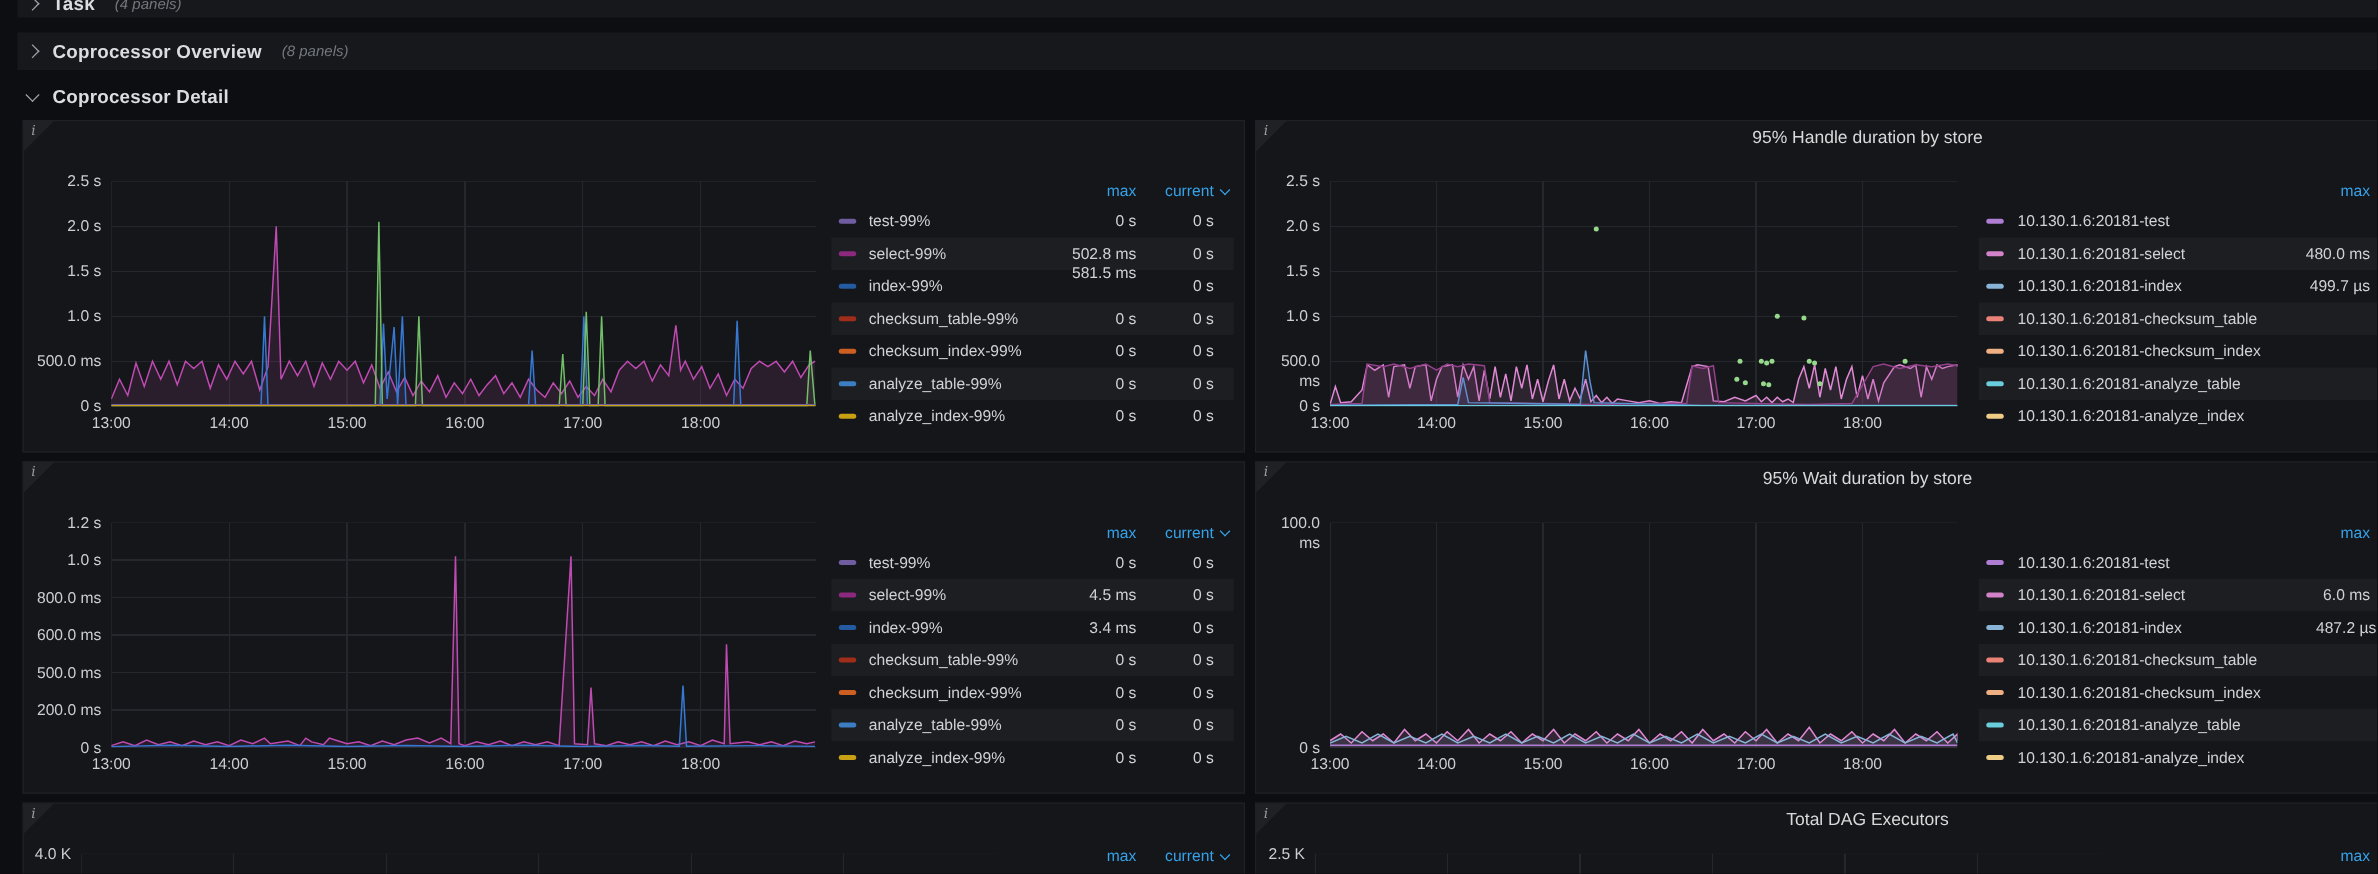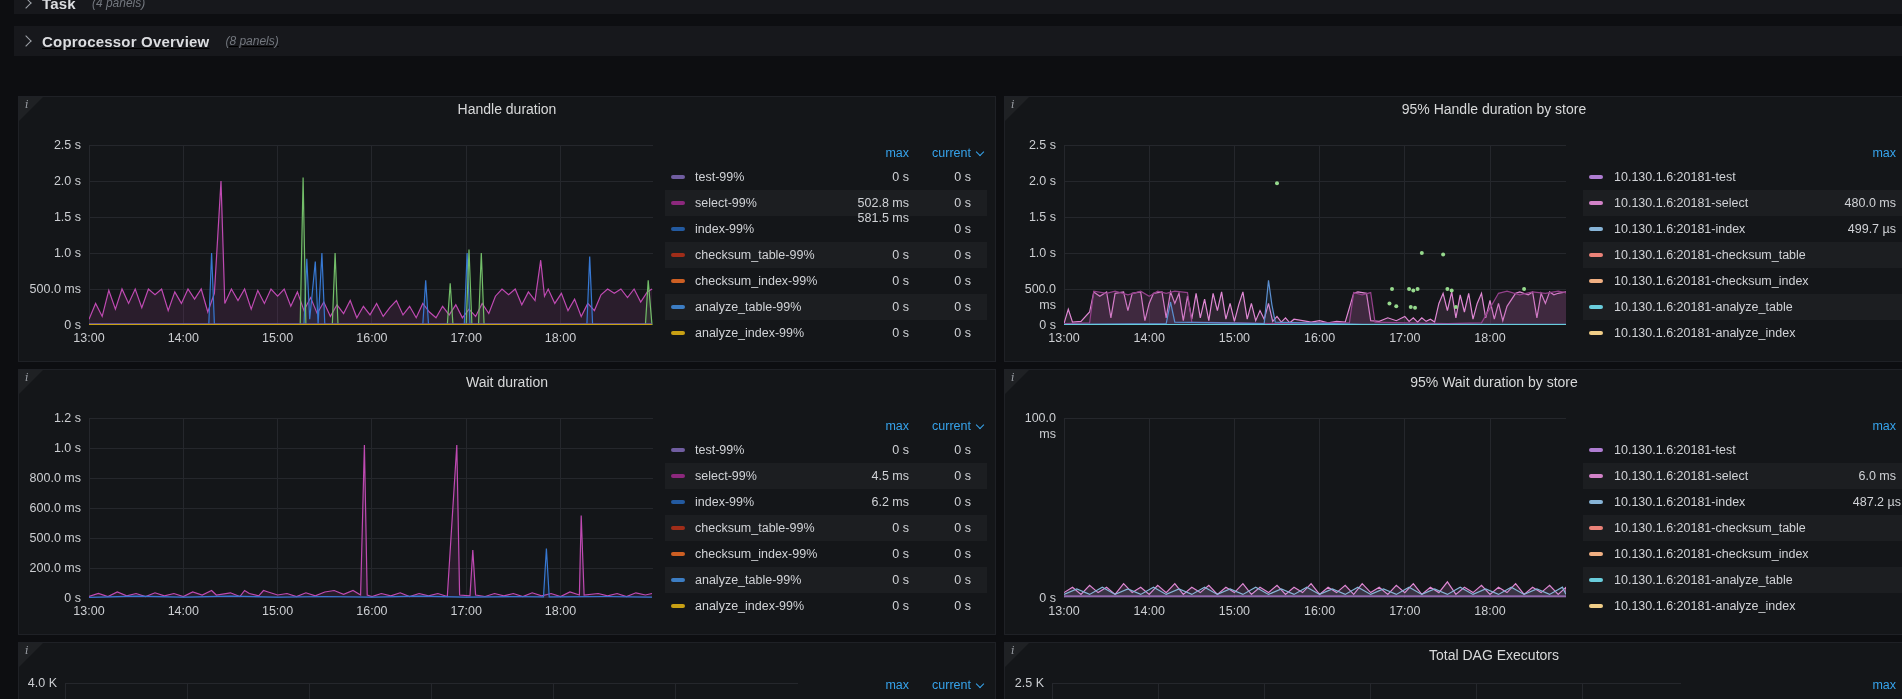--- a/index.html
+++ b/index.html
@@ -40,31 +40,34 @@
 <body>
 
 <div class="stage">
 
   <div class="rowhdr" style="top:-8px;height:22px;">
     <span class="chev right"></span>
     <span class="rowtitle">Task</span>
     <span class="rowmeta">(4 panels)</span>
   </div>
 
-  <div class="rowhdr" style="top:26px;text-decoration:underline;">
+  <div class="rowhdr" style="top:26px;">
     <span class="chev right"></span>
     <span class="rowtitle">Coprocessor Overview</span>
     <span class="rowmeta">(8 panels)</span>
   </div>
 
+  <div class="rowhdr" style="top:62px;background:transparent;">
+    <span class="chev down"></span>
+    <span class="rowtitle">Coprocessor Detail</span>
+  </div>
 
   <section class="panel" style="left:18px;top:96px;width:978px;height:266px;">
       <div class="corner"></div>
       <span class="corner-i">i</span>
-      <div class="ptitle">Handle duration</div>
       <svg class="plot" width="564" height="180" style="left: 70px; top: 48px;">
         <line x1="0" x2="564" y1="0" y2="0" stroke="#25272c" shape-rendering="crispEdges"></line>
         <line x1="0" x2="564" y1="35.99999999999999" y2="35.99999999999999" stroke="#25272c" shape-rendering="crispEdges"></line>
         <line x1="0" x2="564" y1="72" y2="72" stroke="#25272c" shape-rendering="crispEdges"></line>
         <line x1="0" x2="564" y1="108" y2="108" stroke="#25272c" shape-rendering="crispEdges"></line>
         <line x1="0" x2="564" y1="144" y2="144" stroke="#25272c" shape-rendering="crispEdges"></line>
         <line x1="0" x2="564" y1="180" y2="180" stroke="#3a3d43" shape-rendering="crispEdges"></line>
         <line x1="0" x2="0" y1="0" y2="180" stroke="#25272c" shape-rendering="crispEdges"></line>
         <line x1="94.3" x2="94.3" y1="0" y2="180" stroke="#25272c" shape-rendering="crispEdges"></line>
         <line x1="188.6" x2="188.6" y1="0" y2="180" stroke="#25272c" shape-rendering="crispEdges"></line>
@@ -235,21 +238,20 @@
       <div class="lgd-row" style="left: 584px; right: 0px; top: 223px;">
         <div class="swatch" style="left: 0px; background: rgb(240, 205, 135);"></div>
         <div class="lgd-label" style="left: 25px;">10.130.1.6:20181-analyze_index</div>
       </div>
       <div class="lgd-val" style="right: 87px; top: 223px;"></div>
       <div class="lgd-val" style="right: 35px; top: 223px;"></div>
     </section>
   <section class="panel" style="left:18px;top:369px;width:978px;height:266px;">
       <div class="corner"></div>
       <span class="corner-i">i</span>
-      <div class="ptitle">Wait duration</div>
       <svg class="plot" width="564" height="180" style="left: 70px; top: 48px;">
         <line x1="0" x2="564" y1="0" y2="0" stroke="#25272c" shape-rendering="crispEdges"></line>
         <line x1="0" x2="564" y1="29.999999999999993" y2="29.999999999999993" stroke="#25272c" shape-rendering="crispEdges"></line>
         <line x1="0" x2="564" y1="59.999999999999986" y2="59.999999999999986" stroke="#25272c" shape-rendering="crispEdges"></line>
         <line x1="0" x2="564" y1="90" y2="90" stroke="#25272c" shape-rendering="crispEdges"></line>
         <line x1="0" x2="564" y1="120" y2="120" stroke="#25272c" shape-rendering="crispEdges"></line>
         <line x1="0" x2="564" y1="150" y2="150" stroke="#25272c" shape-rendering="crispEdges"></line>
         <line x1="0" x2="564" y1="180" y2="180" stroke="#3a3d43" shape-rendering="crispEdges"></line>
         <line x1="0" x2="0" y1="0" y2="180" stroke="#25272c" shape-rendering="crispEdges"></line>
         <line x1="94.3" x2="94.3" y1="0" y2="180" stroke="#25272c" shape-rendering="crispEdges"></line>
@@ -287,21 +289,21 @@
       <div class="lgd-row" style="left: 652px; right: 0px; top: 93px;">
         <div class="swatch" style="left: 0px; background: rgb(140, 40, 125);"></div>
         <div class="lgd-label" style="left: 24px;">select-99%</div>
       </div>
       <div class="lgd-val" style="right: 86px; top: 93px;">4.5 ms</div>
       <div class="lgd-val" style="right: 24px; top: 93px;">0 s</div>
       <div class="lgd-row" style="left: 652px; right: 0px; top: 119px;">
         <div class="swatch" style="left: 0px; background: rgb(35, 90, 160);"></div>
         <div class="lgd-label" style="left: 24px;">index-99%</div>
       </div>
-      <div class="lgd-val" style="right: 86px; top: 119px;">6.2 ms</div>
+      <div class="lgd-val" style="right: 86px; top: 119px;">3.4 ms</div>
       <div class="lgd-val" style="right: 24px; top: 119px;">0 s</div>
       <div class="lgd-stripe" style="left: 646px; right: 8px; top: 145px; height: 26px;"></div>
       <div class="lgd-row" style="left: 652px; right: 0px; top: 145px;">
         <div class="swatch" style="left: 0px; background: rgb(160, 45, 25);"></div>
         <div class="lgd-label" style="left: 24px;">checksum_table-99%</div>
       </div>
       <div class="lgd-val" style="right: 86px; top: 145px;">0 s</div>
       <div class="lgd-val" style="right: 24px; top: 145px;">0 s</div>
       <div class="lgd-row" style="left: 652px; right: 0px; top: 171px;">
         <div class="swatch" style="left: 0px; background: rgb(205, 95, 35);"></div>

